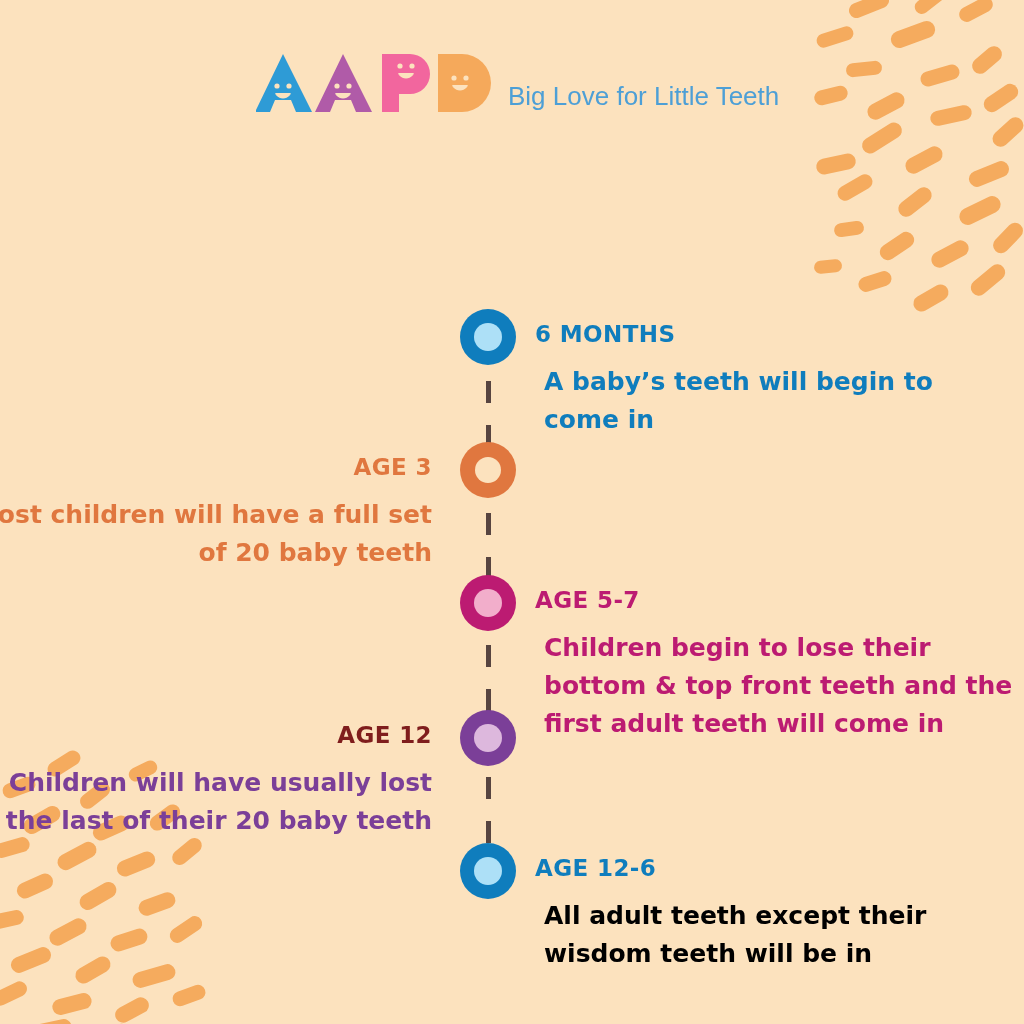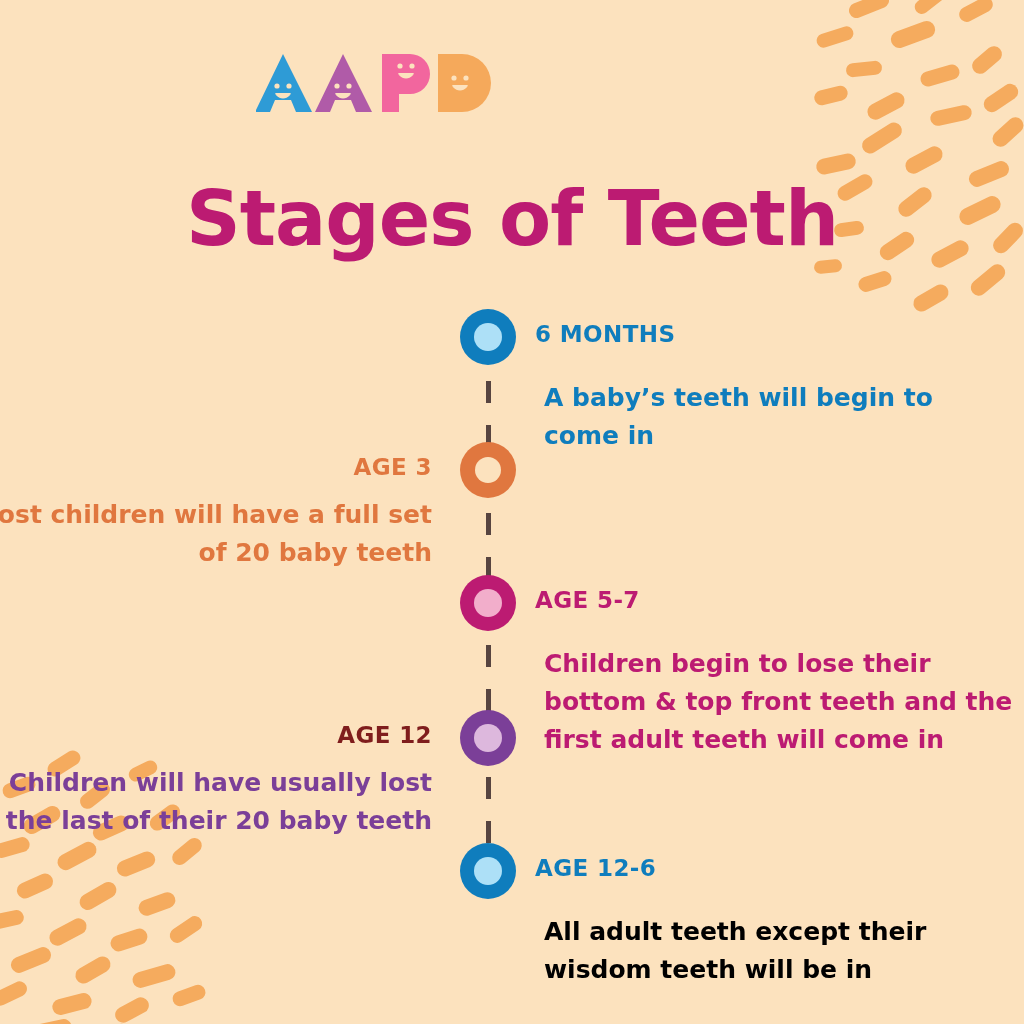--- a/index.html
+++ b/index.html
@@ -135,21 +135,21 @@
   }
   .body {
     position: absolute;
     font-family: "DejaVu Sans", sans-serif;
     font-size: 25px;
     font-weight: bold;
     line-height: 38px;
   }
 
   .side-right .label { left: 47px; top: -16px; }
-  .side-right .body  { left: 56px; top: 42px; width: 470px; text-align: left; }
+  .side-right .body  { left: 56px; top: 26px; width: 470px; text-align: left; }
 
   .side-left .label { right: 56px; top: -16px; text-align: right; }
   .side-left .body  { right: 56px; top: 26px; width: 470px; text-align: right; }
   .side-left .label { position: absolute; }
 </style>
 </head>
 <body>
 
 <div class="page">
 
@@ -238,23 +238,23 @@
           <path d="M142 21 a9 9 0 0 0 16 0 Z" fill="#fce2be"></path>
         </g>
         <g>
           <path d="M182 2 L206 2 A29 29 0 0 1 206 60 L182 60 Z" fill="#f5a95b"></path>
           <circle cx="198" cy="26" r="2.6" fill="#fce2be"></circle>
           <circle cx="210" cy="26" r="2.6" fill="#fce2be"></circle>
           <path d="M196 34 q8 9 16 0 q-8 4 -16 0 Z" fill="#fce2be"></path>
           <path d="M196 33 a9 9 0 0 0 16 0 Z" fill="#fce2be"></path>
         </g>
       </svg>
+    <div class="tagline">Big Love for Little Teeth</div>
   </div>
 
-  <div class="title">Stages of Teeth</div>
 
   <div class="timeline">
     <div class="axis"></div>
     <div id="nodes">
         <div class="node side-right" style="top: 337px;">
           <div class="marker" style="background: rgb(15, 125, 189);">
             <div class="hole" style="background: rgb(173, 224, 247); width: 28px; height: 28px;"></div>
           </div>
           <div class="label" style="color: rgb(15, 125, 189);">6 MONTHS</div>
           <div class="body" style="color: rgb(15, 125, 189);">A baby’s teeth will begin to come in</div>

